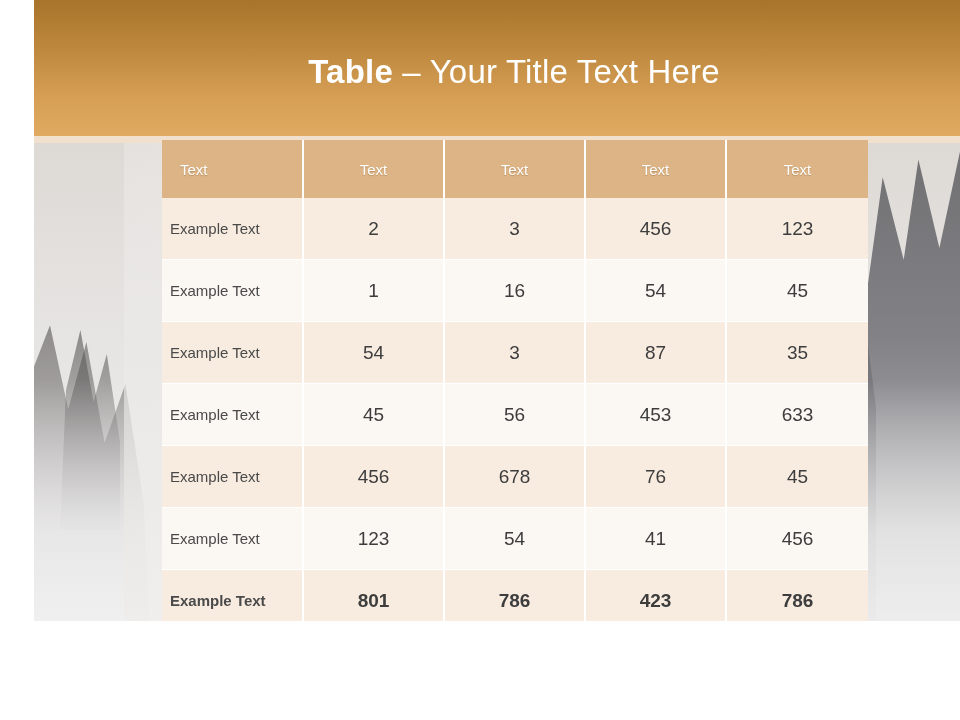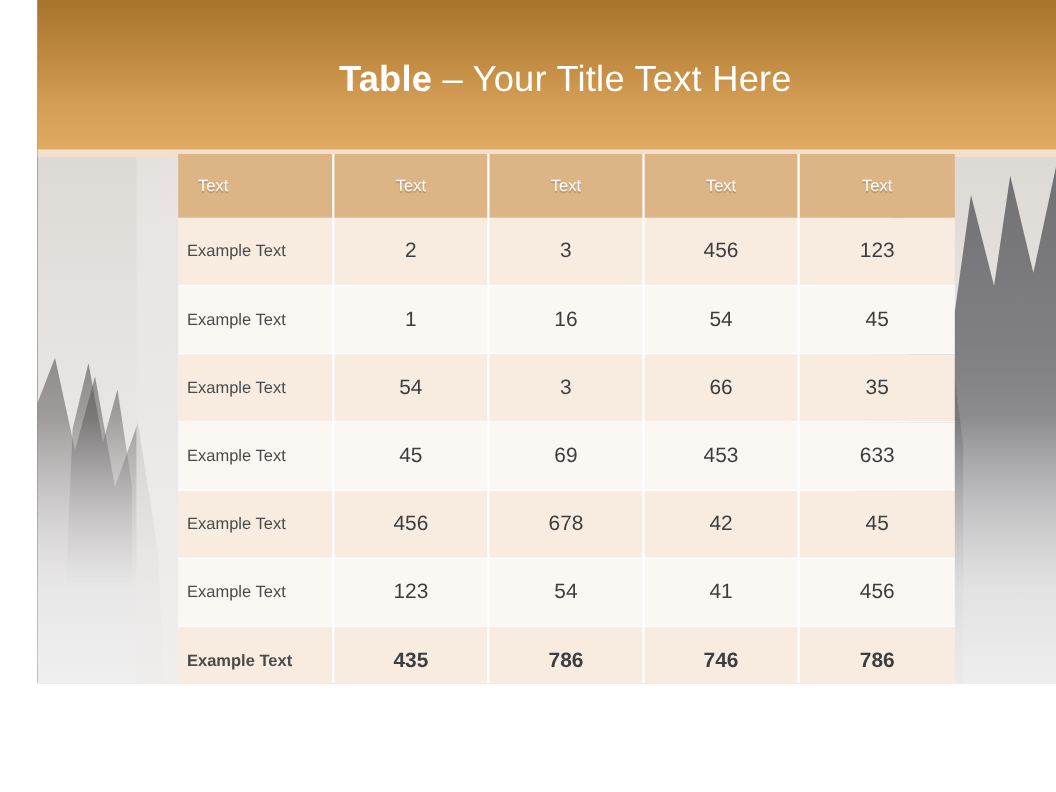--- a/index.html
+++ b/index.html
@@ -227,48 +227,48 @@
           <td class="col-first">Example Text</td>
           <td>1</td>
           <td>16</td>
           <td>54</td>
           <td>45</td>
         </tr>
         <tr class="row-odd">
           <td class="col-first">Example Text</td>
           <td>54</td>
           <td>3</td>
-          <td>66</td>
+          <td>87</td>
           <td>35</td>
         </tr>
         <tr class="row-even">
           <td class="col-first">Example Text</td>
           <td>45</td>
-          <td>69</td>
+          <td>56</td>
           <td>453</td>
           <td>633</td>
         </tr>
         <tr class="row-odd">
           <td class="col-first">Example Text</td>
           <td>456</td>
           <td>678</td>
-          <td>42</td>
+          <td>76</td>
           <td>45</td>
         </tr>
         <tr class="row-even">
           <td class="col-first">Example Text</td>
           <td>123</td>
           <td>54</td>
           <td>41</td>
           <td>456</td>
         </tr>
         <tr class="row-total">
           <td class="col-first">Example Text</td>
-          <td>435</td>
+          <td>801</td>
           <td>786</td>
-          <td>746</td>
+          <td>423</td>
           <td>786</td>
         </tr>
       </tbody>
     </table>
   </div>
 
 </div>
 
 </body></html>

